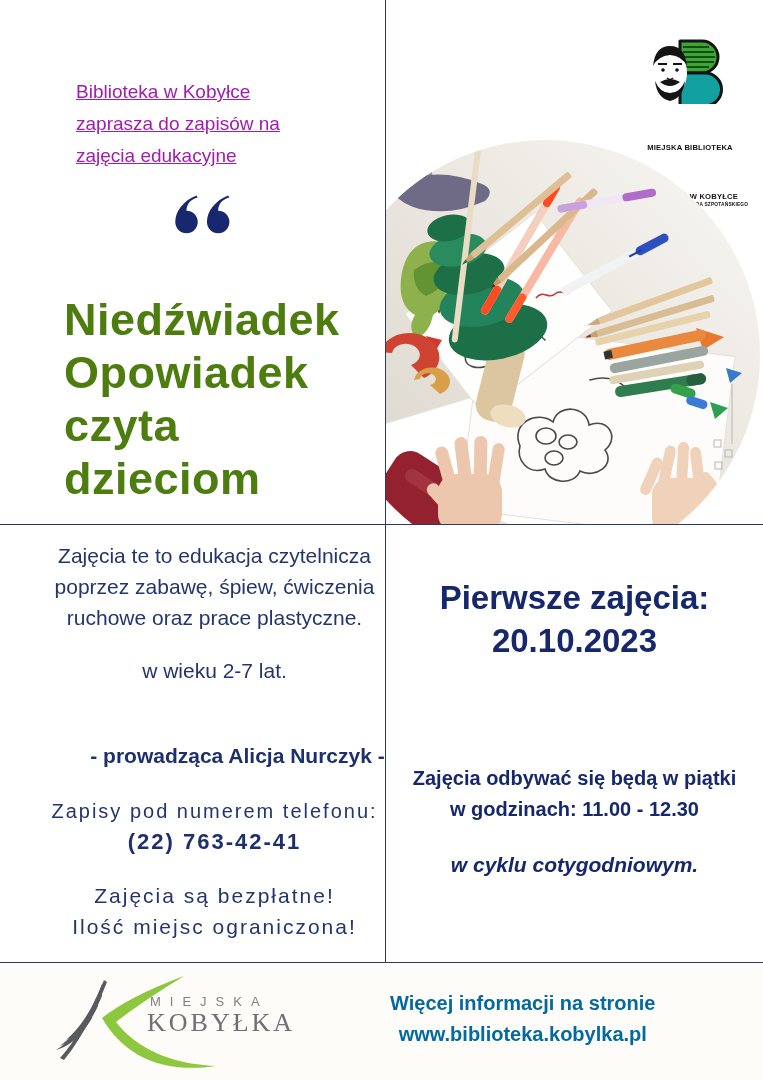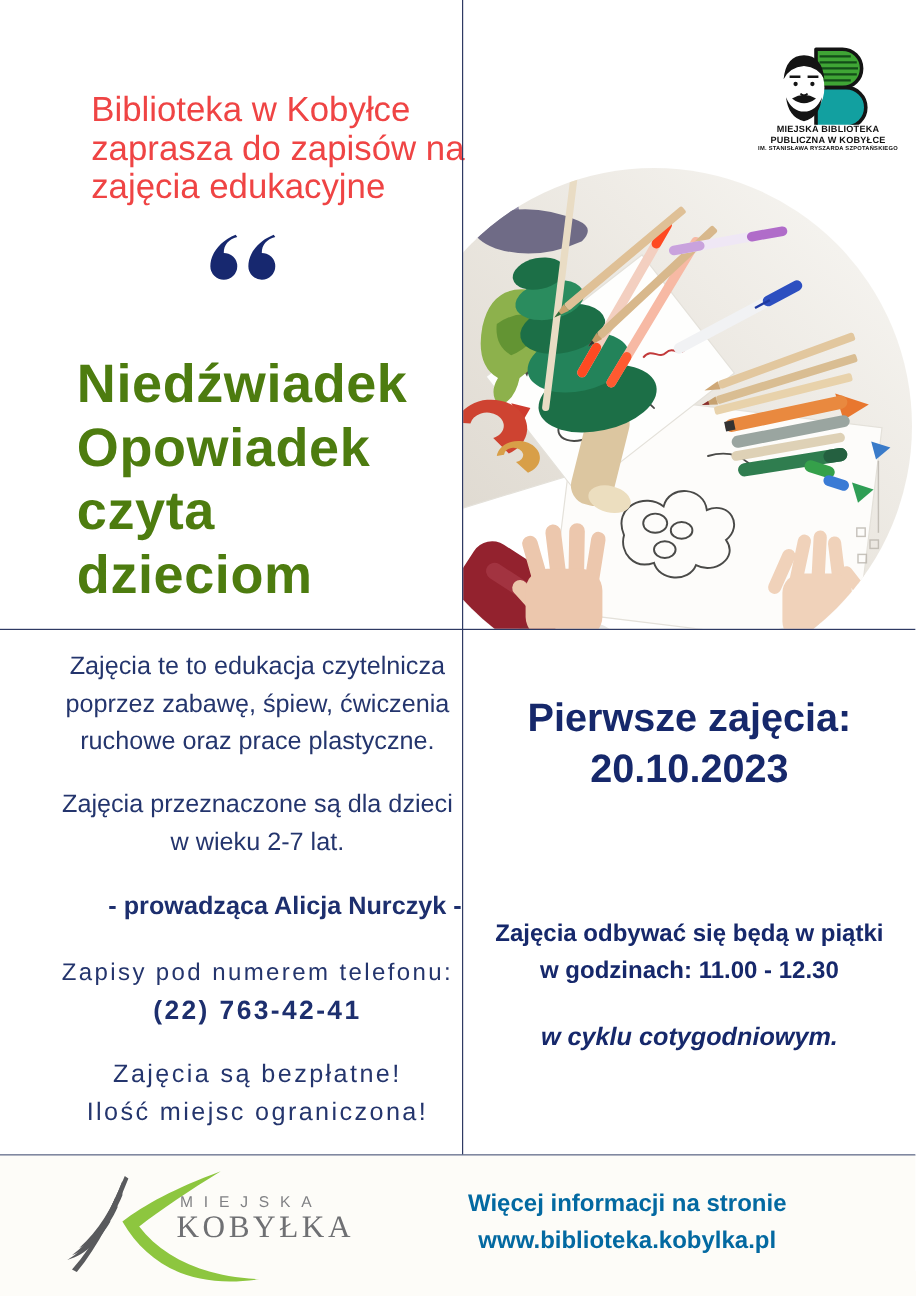--- a/index.html
+++ b/index.html
@@ -6,29 +6,29 @@
   body{
     width:763px;height:1080px;position:relative;overflow:hidden;
     background:#ffffff;
     font-family:"Liberation Sans","DejaVu Sans",sans-serif;
   }
   .abs{position:absolute;}
   
   .div-v{left:385px;top:0;width:1px;height:962px;background:#2e3a63;}
   .div-h{left:0;width:763px;height:1px;background:#2e3a63;}
   
-  .intro{left:76px;top:76px;font-size:29px;line-height:32px;color:#ef4444;}
+  .intro{left:76px;top:76px;font-size:19px;line-height:32px;color:#a21caf;text-decoration:underline;}
   
   .quote{left:170px;top:194px;width:66px;height:52px;}
   
   .title{left:64px;top:293px;font-size:45px;line-height:53px;font-weight:bold;color:#4d7c0f;letter-spacing:.5px;}
   
   .liblogo{left:626px;top:36px;width:128px;text-align:center;}
   .liblogo svg{width:112px;height:68px;display:block;margin:0 auto;}
-  .libname{font-size:7.6px;font-weight:bold;color:#111;line-height:8.6px;letter-spacing:.2px;}
+  .libname{font-size:7.6px;font-weight:bold;color:#111;line-height:8.6px;letter-spacing:.2px;margin-top:40px;}
   .libsub{font-size:4.8px;font-weight:bold;color:#111;margin-top:1px;letter-spacing:.2px;}
   
   .photo-wrap{left:386px;top:0;width:377px;height:524px;overflow:hidden;}
   .photo-circle{position:absolute;left:-56px;top:140px;width:430px;height:430px;border-radius:50%;overflow:hidden;}
   .photo-circle svg{display:block;width:430px;height:430px;}
   
   .colL{left:0;width:429px;text-align:center;color:#24356d;}
   .p1{top:540px;font-size:21px;line-height:31px;}
   .p2{top:655px;font-size:21px;line-height:31px;}
   .leader{top:744px;font-size:21px;font-weight:bold;color:#1d2f6e;margin-left:23px;}
@@ -254,21 +254,20 @@
   <div class="abs div-v"></div>
   <div class="abs div-h" style="top:524px;"></div>
   <div class="abs div-h" style="top:962px;"></div>
 
   <div class="abs colL p1">
     <div>Zajęcia te to edukacja czytelnicza</div>
     <div>poprzez zabawę, śpiew, ćwiczenia</div>
     <div>ruchowe oraz prace plastyczne.</div>
   </div>
   <div class="abs colL p2">
-    <div>Zajęcia przeznaczone są dla dzieci</div>
     <div>w wieku 2-7 lat.</div>
   </div>
   <div class="abs colL leader">- prowadząca Alicja Nurczyk -</div>
   <div class="abs colL phlabel">Zapisy pod numerem telefonu:</div>
   <div class="abs colL phnum">(22) 763-42-41</div>
   <div class="abs colL free1">Zajęcia są bezpłatne!</div>
   <div class="abs colL free2">Ilość miejsc ograniczona!</div>
 
   <div class="abs colR firstcls">
     <div>Pierwsze zajęcia:</div>

